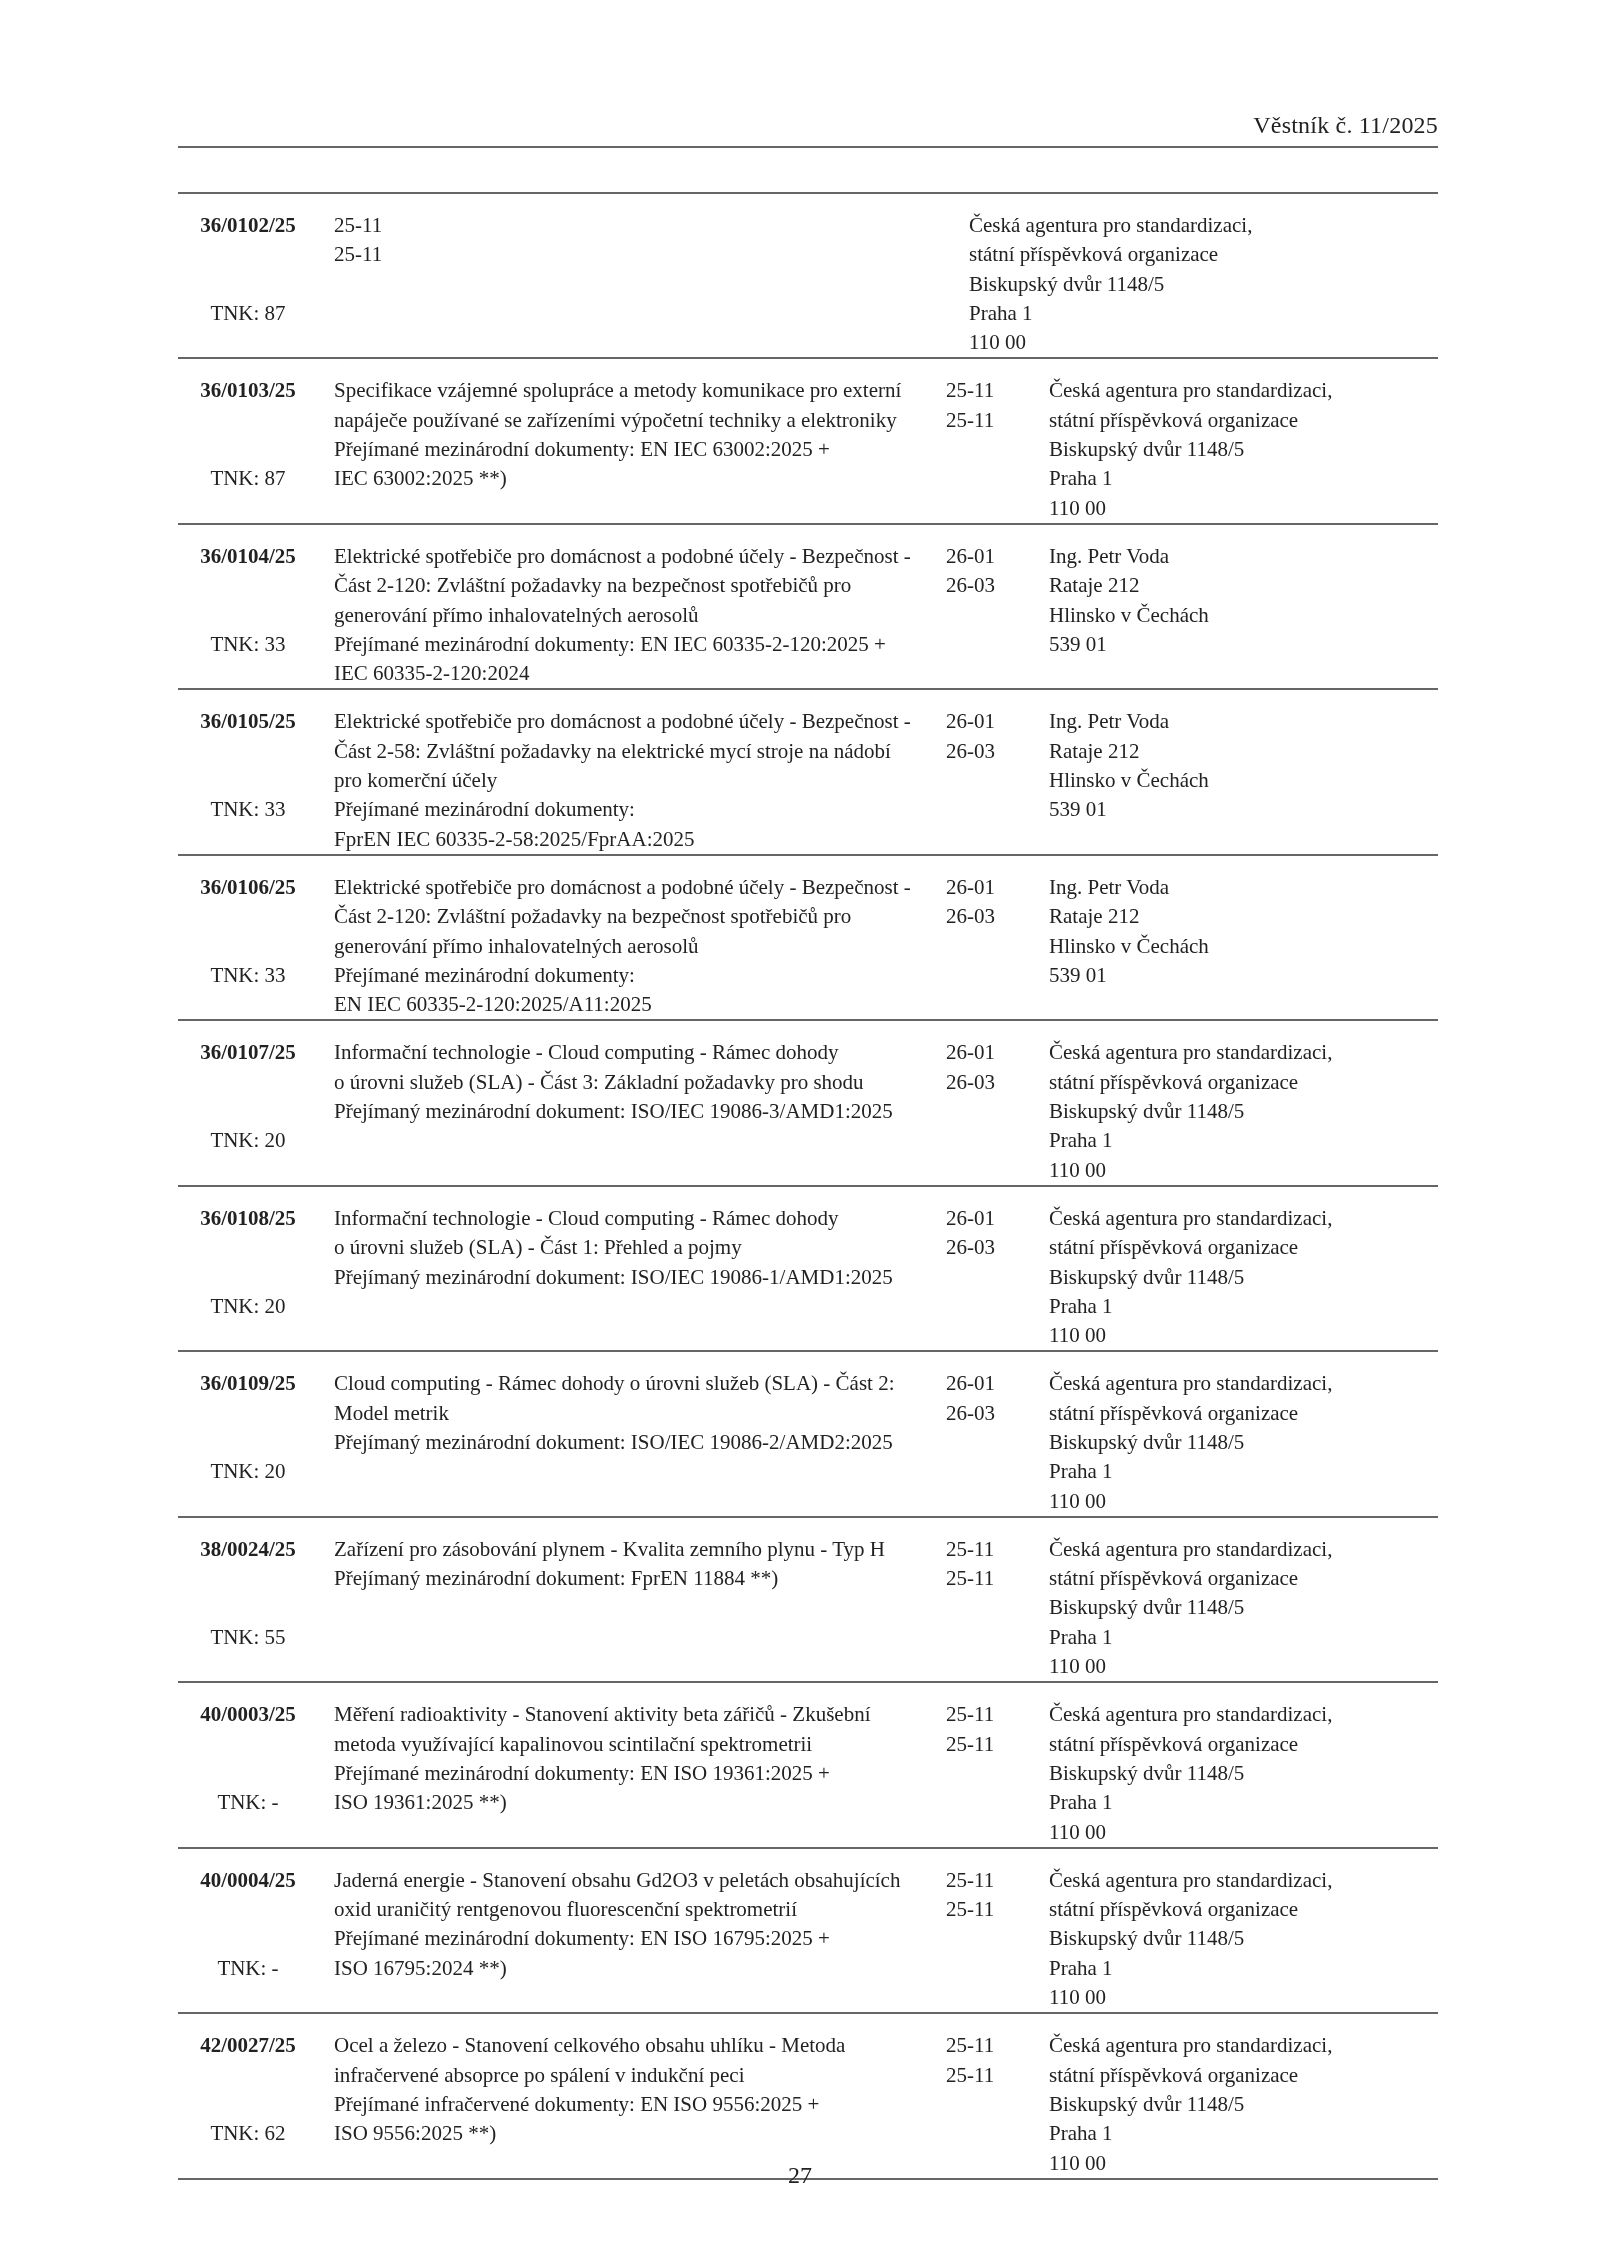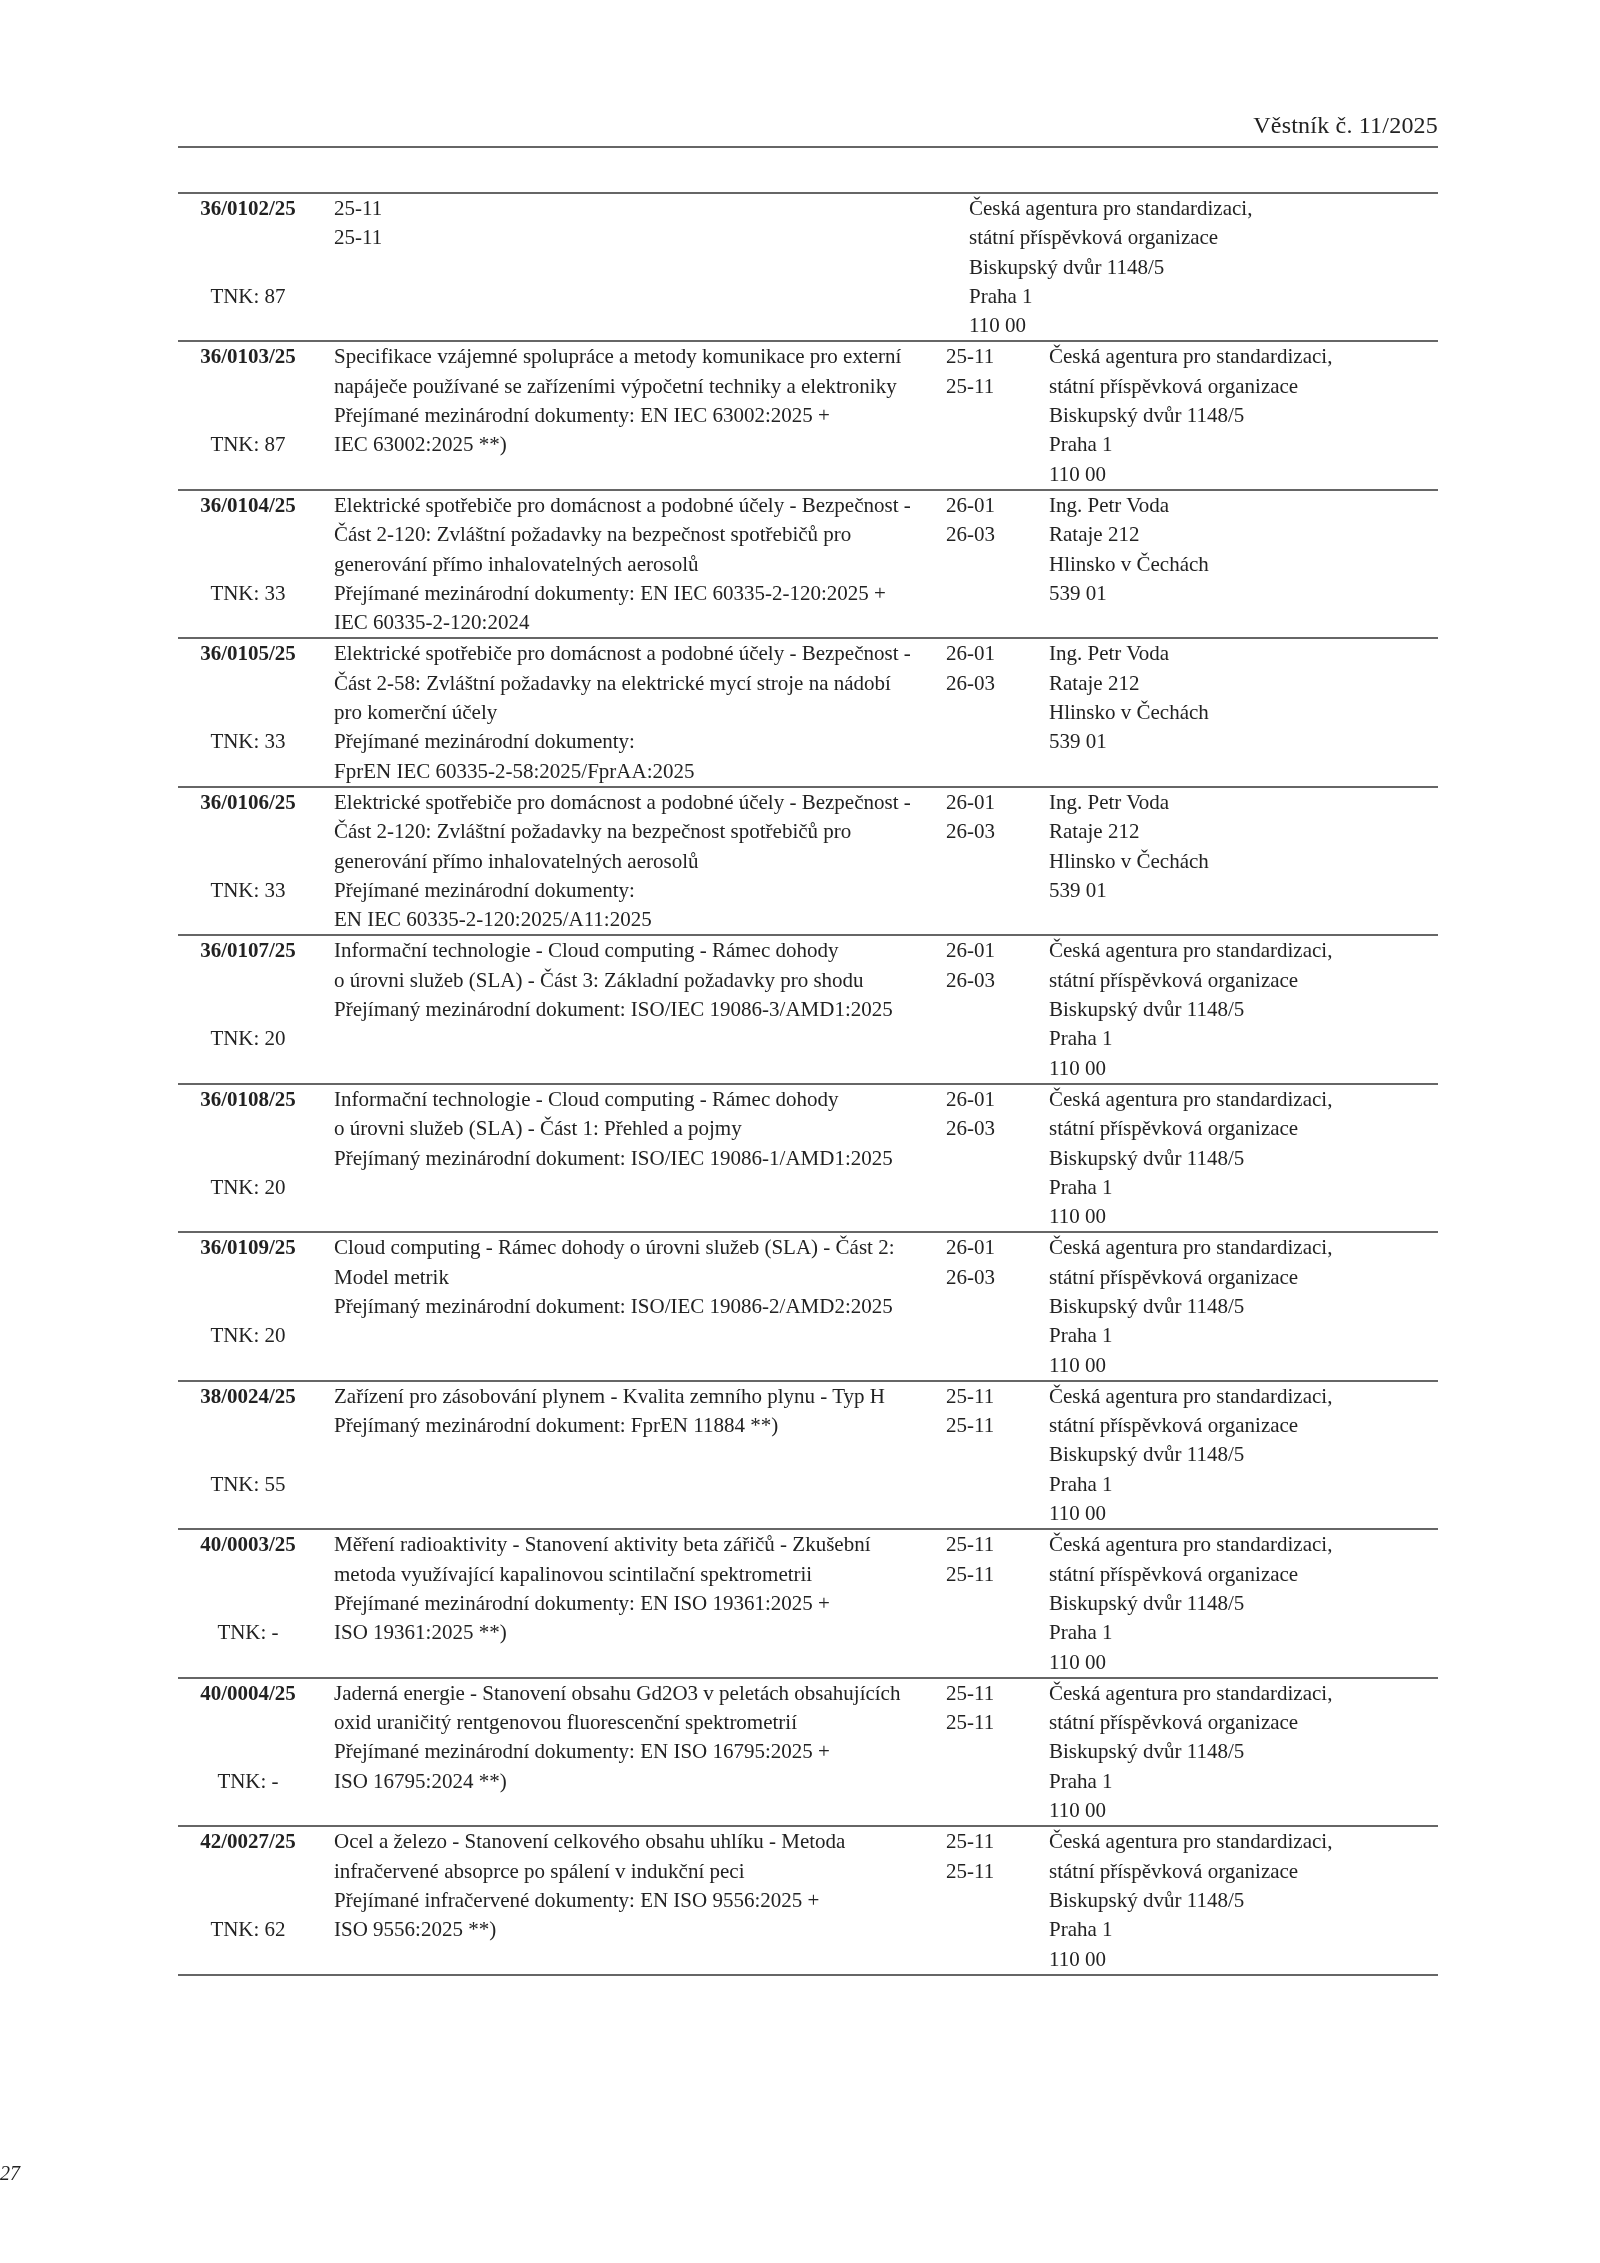--- a/index.html
+++ b/index.html
@@ -4,29 +4,29 @@
   <style>
     html, body { margin: 0; padding: 0; background: #ffffff; }
     body { width: 1600px; height: 2263px; position: relative; overflow: hidden;
            font-family: "Liberation Serif", "DejaVu Serif", serif; color: #222; }
     .header { position: absolute; left: 178px; top: 112px; width: 1260px; height: 34px;
               border-bottom: 2px solid #666; }
     .header-title { position: absolute; right: 0; top: 0; font-size: 24px; letter-spacing: 0.2px; }
     .table { position: absolute; left: 178px; top: 192px; width: 1260px;
              border-top: 2px solid #666; }
     .row { display: grid; grid-template-columns: 152px 612px 80px 416px;
-           border-bottom: 2px solid #666; padding-top: 0; font-size: 21px; line-height: 29.3px; }
+           border-bottom: 2px solid #666; padding-top: 17px; font-size: 21px; line-height: 29.3px; }
     .col-id { display: flex; flex-direction: column; align-items: center; padding-right: 12px; }
     .entry-id { font-weight: bold; text-align: center; }
     .tnk { text-align: center; }
     .col-desc { padding-left: 4px; }
     .col-dates { padding-left: 4px; }
     .col-contact { padding-left: 4px; margin-left: 23px; }
     .line { display: block; white-space: nowrap; }
-    .page-number { position: absolute; left: 0; width: 1600px; top: 2162px; font-size: 20px; font-style: italic; }
+    .page-number { position: absolute; left: 0; width: 1600px; top: 2162px; text-align: center; font-size: 24px; }
   </style>
 </head>
 <body>
 
 <div class="header">
   <span class="header-title">Věstník č. 11/2025</span>
 </div>
 
 <div class="table" id="entries-table">
     <div class="row">

